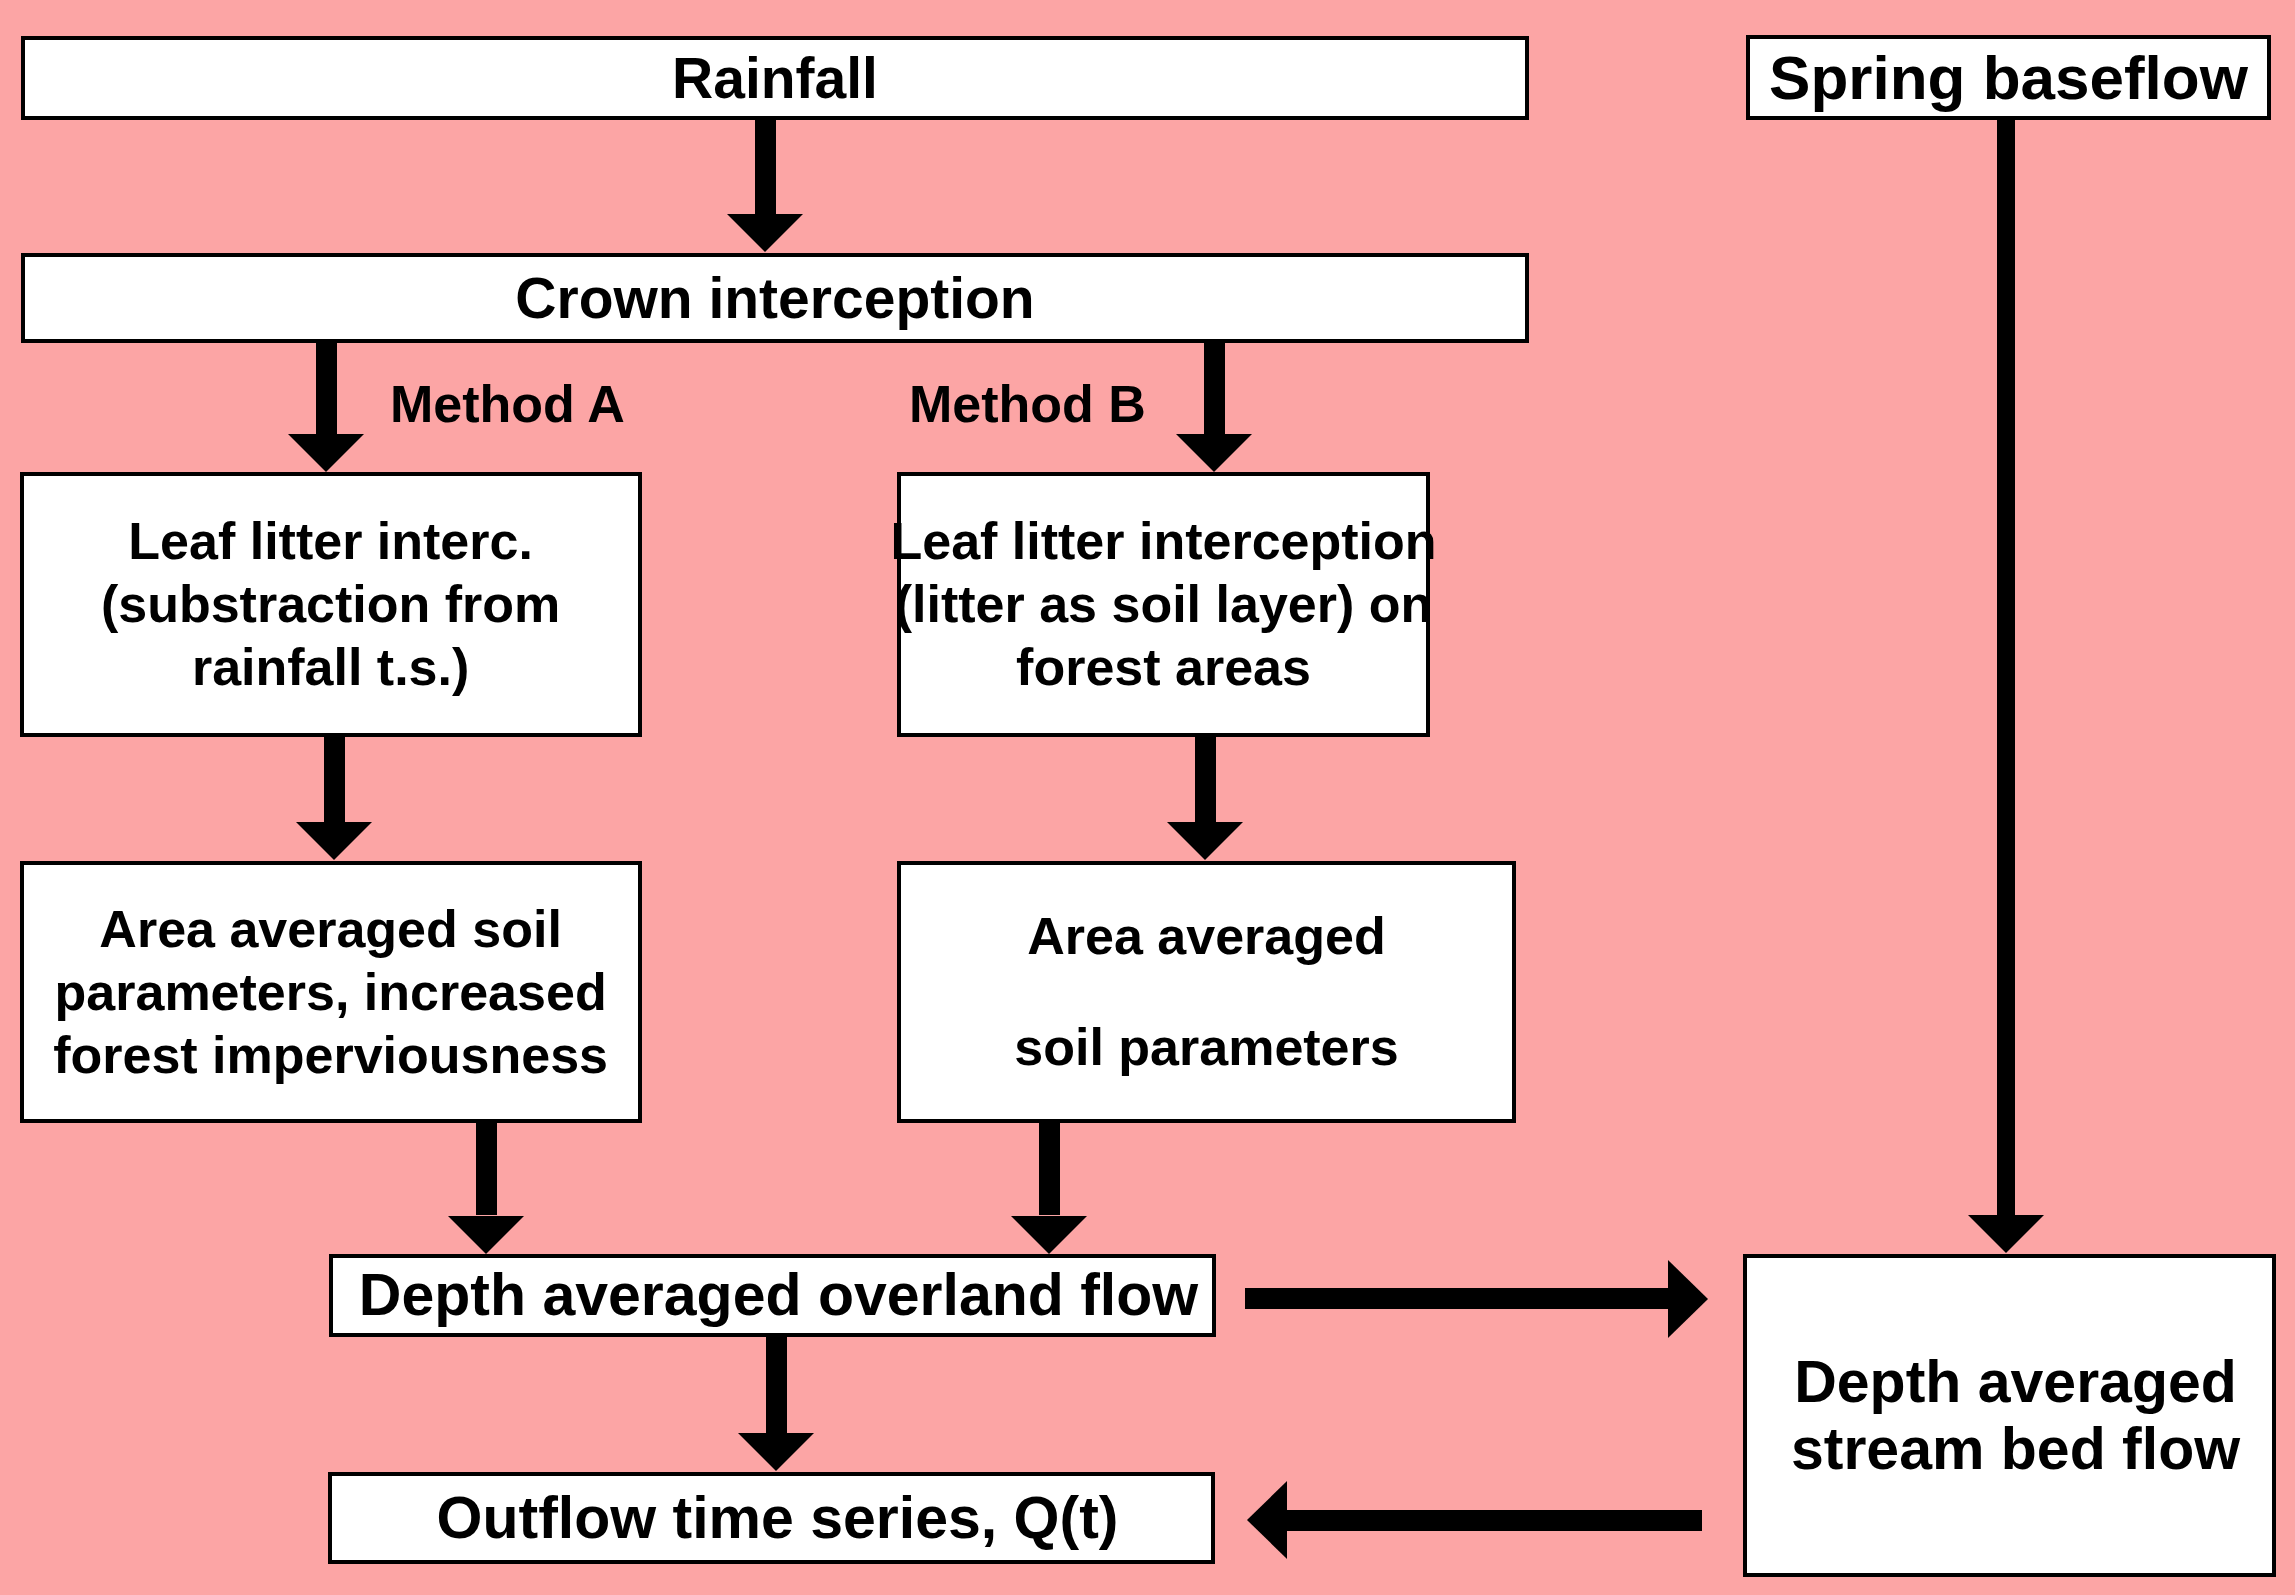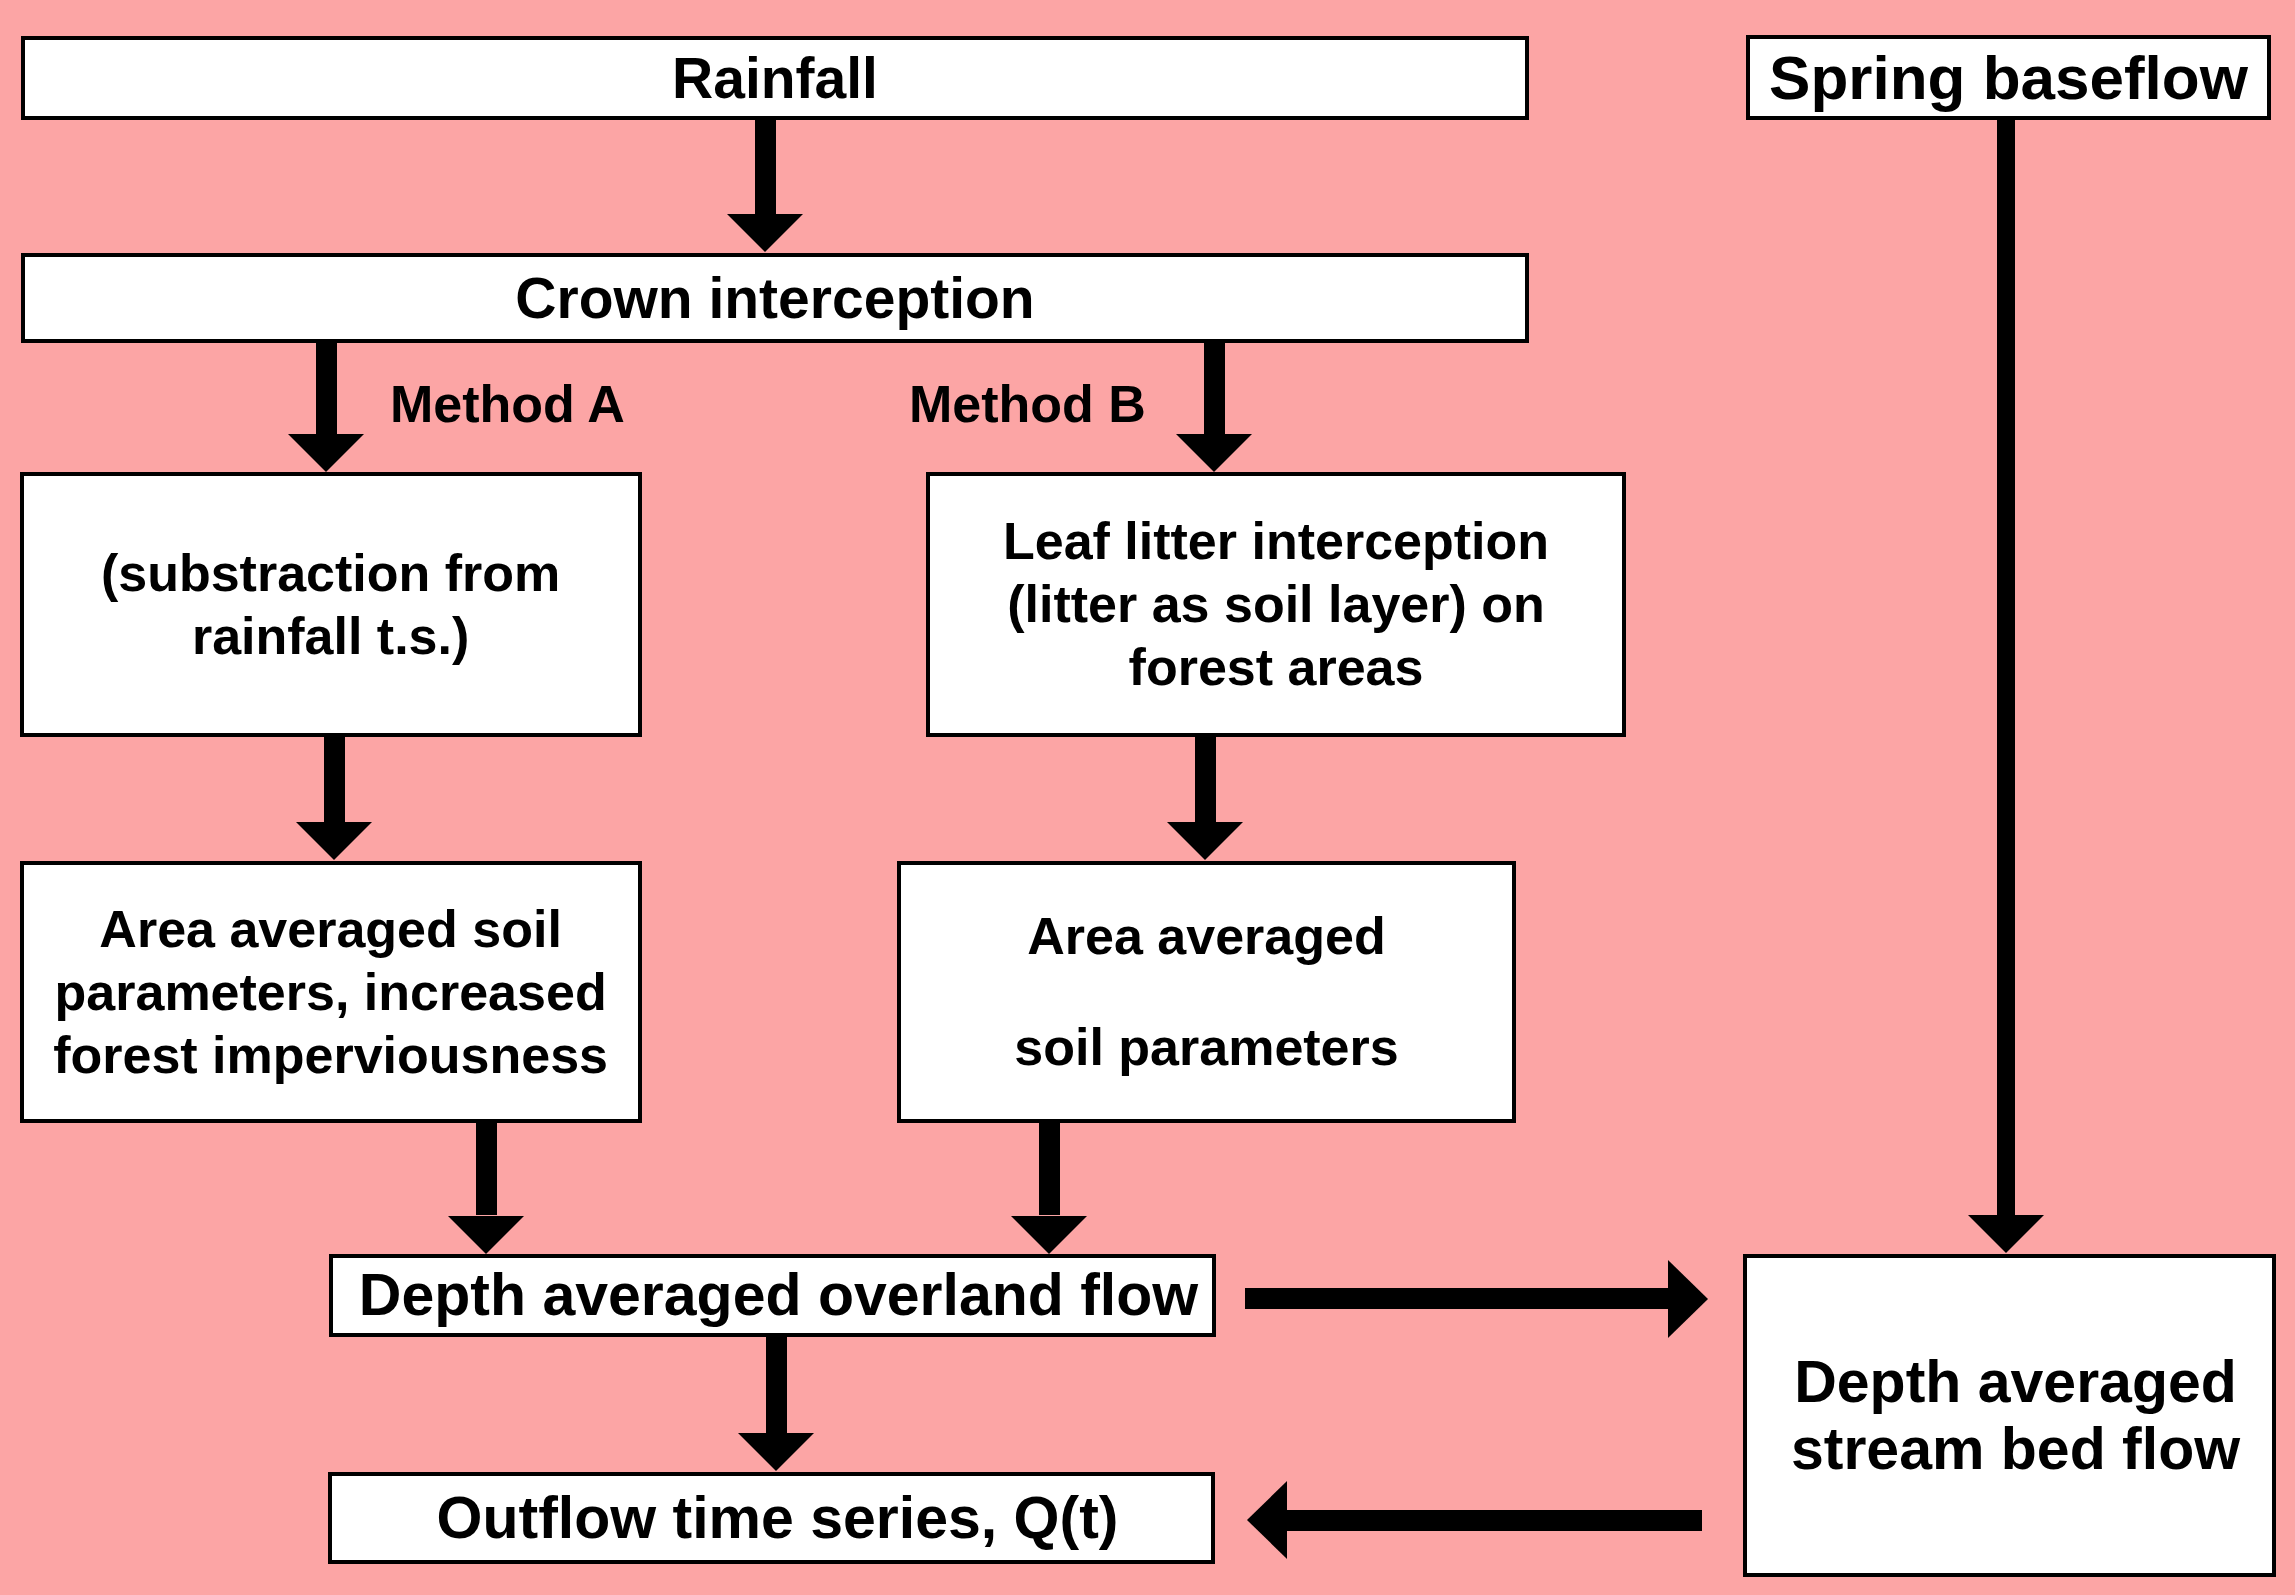--- a/index.html
+++ b/index.html
@@ -72,25 +72,26 @@
 
   <div class="box fs-rain" style="left:21px; top:253px; width:1508px; height:90px;">
     <span class="line">Crown interception</span>
   </div>
 
   <div class="method-label" style="left:390px; top:378px;">Method A</div>
 
   <div class="method-label" style="left:909px; top:378px;">Method B</div>
 
   <div class="box fs-mid" style="left:19.6px; top:472px; width:622px; height:265px;">
+    <span class="line">Leaf litter interc.</span>
     <span class="line">(substraction from</span>
     <span class="line">rainfall t.s.)</span>
   </div>
 
-  <div class="box fs-mid" style="left:926px; top:472px; width:700px; height:265px;">
+  <div class="box fs-mid" style="left:897px; top:472px; width:533px; height:265px;">
     <span class="line">Leaf litter interception</span>
     <span class="line">(litter as soil layer) on</span>
     <span class="line">forest areas</span>
   </div>
 
   <div class="box fs-mid" style="left:19.6px; top:861px; width:622px; height:262px;">
     <span class="line">Area averaged soil</span>
     <span class="line">parameters, increased</span>
     <span class="line">forest imperviousness</span>
   </div>

